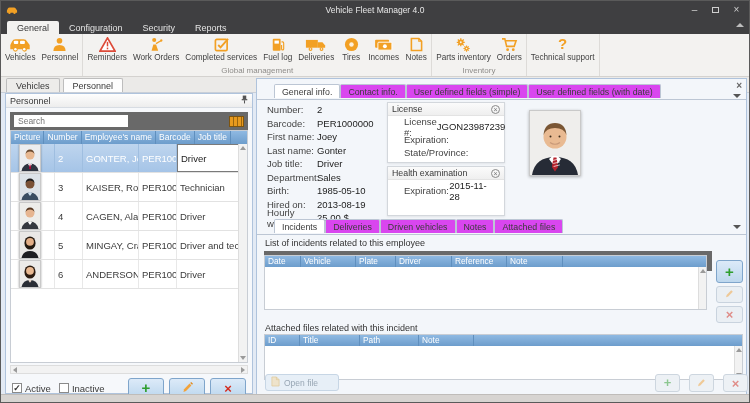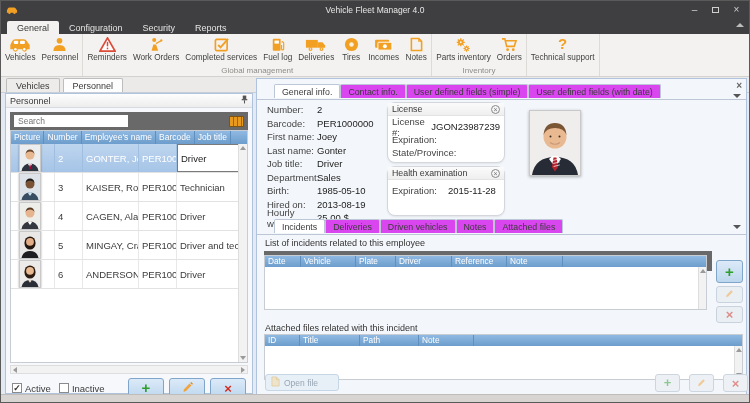--- a/index.html
+++ b/index.html
@@ -74,25 +74,25 @@
   .rp-dd { position:absolute; top:15px; right:5px; width:0; height:0; border-left:4px solid transparent; border-right:4px solid transparent; border-top:4px solid #555; }
   .tabsrow { position:absolute; left:4px; display:flex; gap:0;margin-left:13px; }
   .tabsrow.main { top:5px; }
   .ttab { padding:2px 7px 1px; font-size:8.8px; border:1px solid #BCC6D4; border-bottom:none; background:#d946ef; border-radius:2px 2px 0 0; white-space:nowrap; }
   .ttab.active { background:#FFFFFF; }
   .tabline { position:absolute; left:0; right:0; height:1px; background:#BCC6D4; }
   .form { position:absolute; left:10px; top:24px; }
   .frow { display:flex; height:13.5px; align-items:center; }
   .flab { width:50px; color:#444; }
   .fval { color:#222; }
-  .gbox { position:absolute; left:130px; width:118px; background:#fff; border:1px solid #D3D7DC; border-radius:8px; box-shadow:0 1px 2px rgba(0,0,0,.08); }
+  .gbox { position:absolute; left:130px; width:118px; background:#fff; border:1px solid #D3D7DC; border-radius:0; box-shadow:0 1px 2px rgba(0,0,0,.08); }
   .gbox .gh { height:13px; background:linear-gradient(#FBFBFB,#EFEFEF); border-bottom:1px solid #E3E3E3; display:flex; align-items:center; padding:0 4px; font-size:8.8px; }
   .gbox .gh .sp { flex:1; }
   .gx { width:9px; height:9px; border:1px solid #8a8a8a; border-radius:50%; color:#777; font-size:7px; line-height:7px; text-align:center; }
-  .gbox .gb { padding:4px 4px 3px; }
+  .gbox .gb { padding:4px 16px 3px; }
   .gbox .frow { height:13px; }
   .gbox .flab { width:56px; }
   .photo { position:absolute; left:272px; top:31px; width:52px; height:66px; border:1px solid #C9C9C9; box-shadow:0 1px 3px rgba(0,0,0,.3); background:#fff; }
 
   .caption { position:absolute; left:8px; font-size:9px; color:#333; }
   .inc-search { position:absolute; left:7px; width:448px; height:20px; background:#696969; display:flex; align-items:center; padding:0 4px; }
   .inc-search input { width:114px; height:12px; border:1px solid #fff; font-size:8.5px; padding:0 3px; font-family:"Liberation Sans",sans-serif; }
   .grid { position:absolute; left:7px; background:#fff; border:1px solid #C8CDD4; }
   .ghead { display:flex; height:11px; background:linear-gradient(#8FB9E2,#6D9DCC); color:#fff; font-size:8.3px; }
   .ghead .hc { padding:0 3px; border-right:1px solid #5F8FBE; overflow:hidden; white-space:nowrap; }

